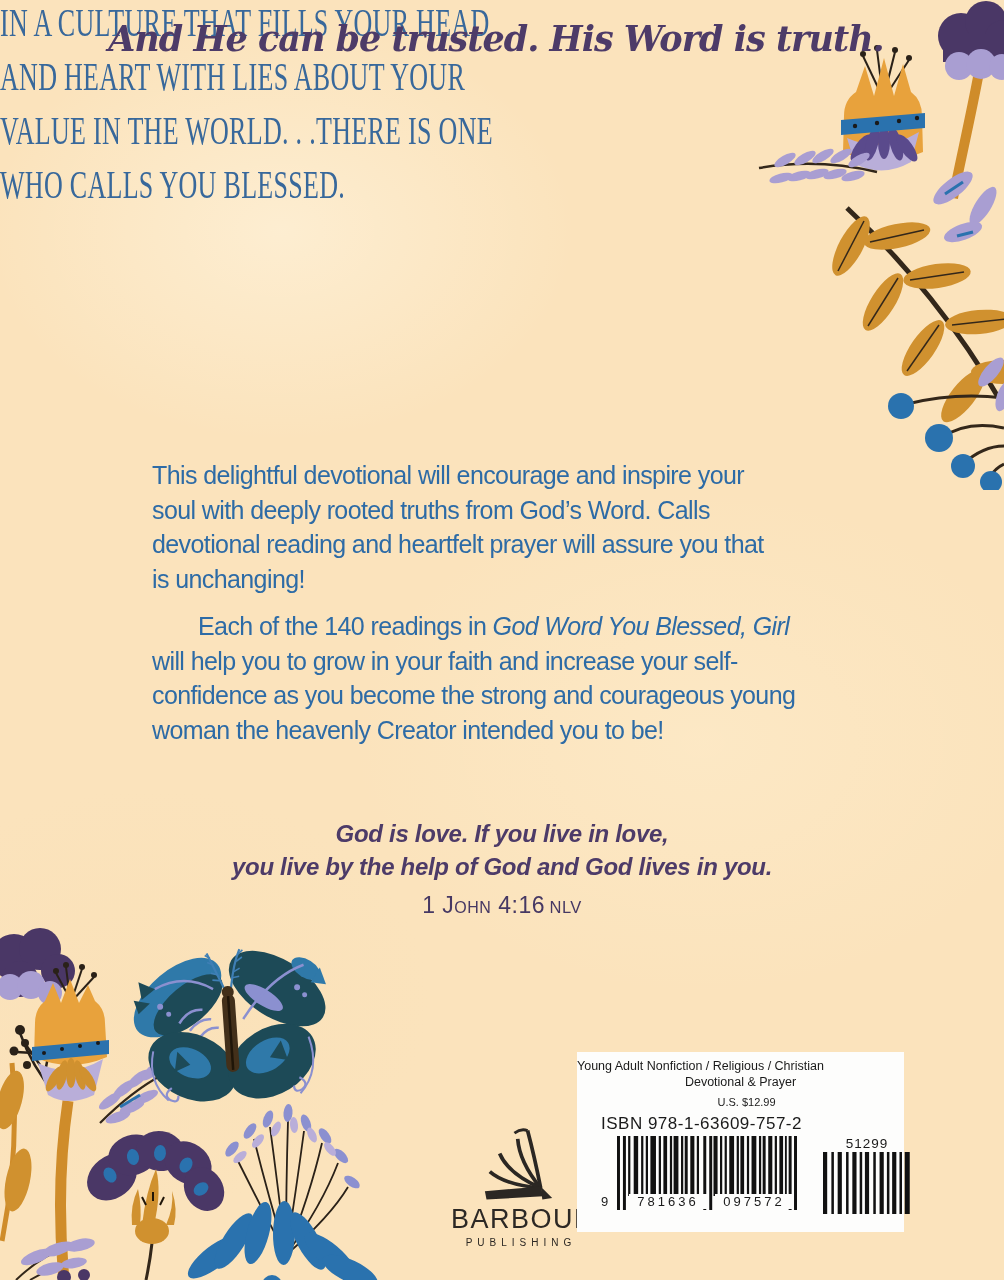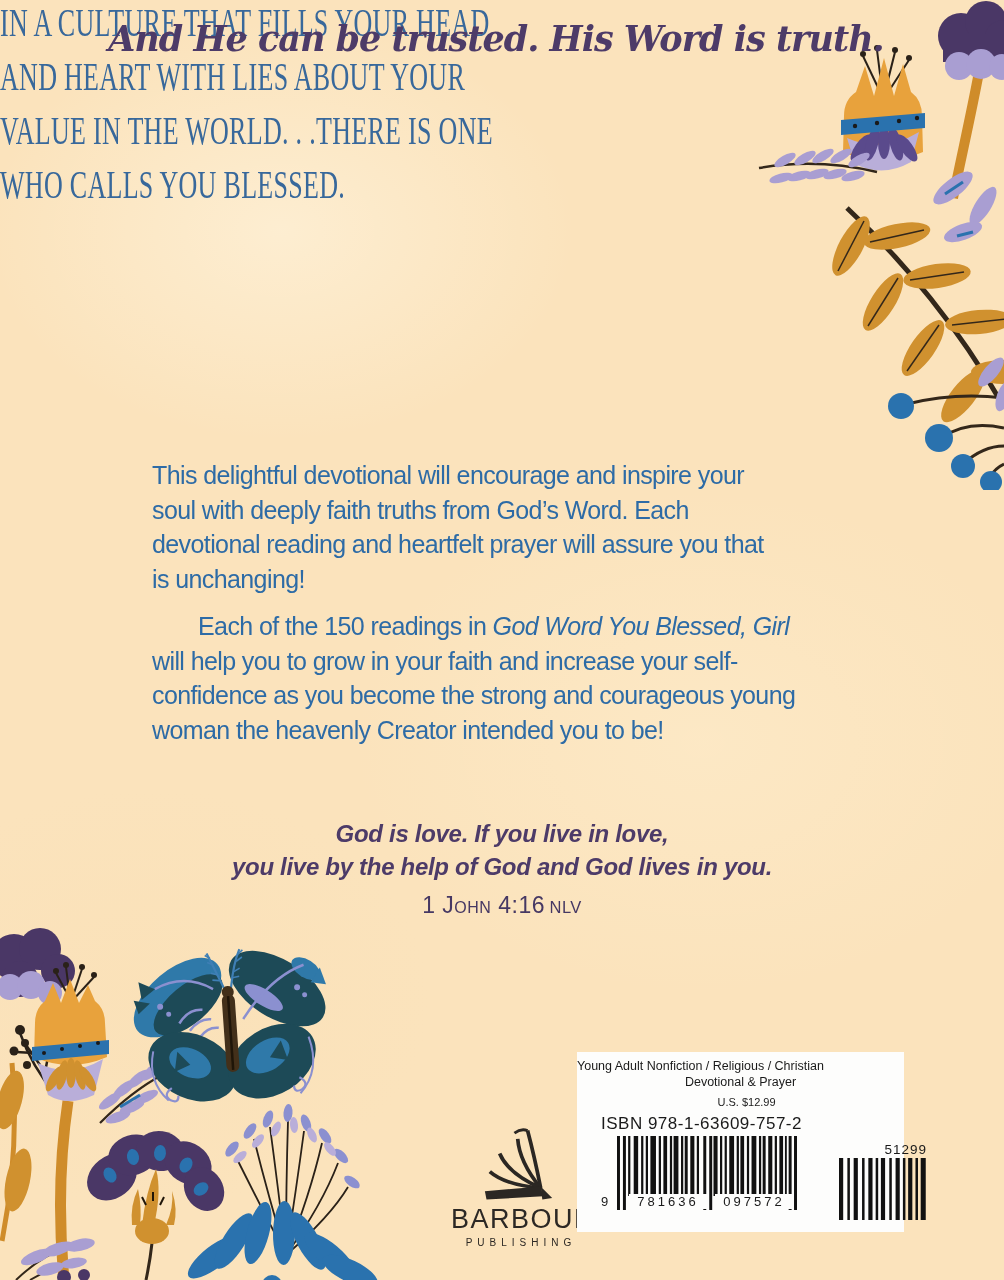--- a/index.html
+++ b/index.html
@@ -53,21 +53,21 @@
   .sales .cat1{left:0; right:0; top:7px;  text-align:left; font-size:12.5px;}
   .sales .cat2{left:0; right:0; top:23px; text-align:center; font-size:12.5px;}
   .sales .price{left:0; right:0; top:44px; text-align:center; font-size:11px;padding-left:12px;}
   .sales .isbn{left:24px; top:62px; font-size:17px; letter-spacing:.5px;}
   .ean{left:40px; top:84px; width:180px; height:74px;}
   .ean svg{position:absolute; left:0; top:0;}
   .ean .digit{position:absolute; top:58px; font-size:13px; background:#fdfdfc; line-height:15px;}
   .ean .d9{left:-16px;}
   .ean .g1{left:12px;  width:78px; text-align:center; letter-spacing:3px;}
   .ean .g2{left:98px;  width:78px; text-align:center; letter-spacing:3px;}
-  .supp{left:246px; top:90px; width:88px; text-align:right;margin-left:16px;}
+  .supp{left:246px; top:84px; width:88px; text-align:center;}
   .supp .code{font-size:13.5px; line-height:15px; letter-spacing:1px;}
   .supp svg{display:block; margin-top:1px;}
 
   .illus{pointer-events:none;}
 </style>
 </head>
 <body>
 
 <div class="cover">
 
@@ -407,27 +407,27 @@
     <div class="headline-line">AND HEART WITH LIES ABOUT YOUR</div>
     <div class="headline-line">VALUE IN THE WORLD. . .THERE IS ONE</div>
     <div class="headline-line">WHO CALLS YOU BLESSED.</div>
   </div>
 
   <div class="abs tagline">And He can be trusted. His Word is truth.</div>
 
   <div class="abs body-copy">
     <div>
       <div class="body-line">This delightful devotional will encourage and inspire your</div>
-      <div class="body-line">soul with deeply faith truths from God’s Word. Each</div>
+      <div class="body-line">soul with deeply rooted truths from God’s Word. Calls</div>
       <div class="body-line">devotional reading and heartfelt prayer will assure you that</div>
       <div class="body-line">is unchanging!</div>
     </div>
     <div class="p2">
       <div class="body-line p2-first">
-        <span>Each of the 150 readings in </span><span class="italic">God Word You Blessed, Girl</span>
+        <span>Each of the 140 readings in </span><span class="italic">God Word You Blessed, Girl</span>
       </div>
       <div class="body-line">will help you to grow in your faith and increase your self-</div>
       <div class="body-line">confidence as you become the strong and courageous young</div>
       <div class="body-line">woman the heavenly Creator intended you to be!</div>
     </div>
   </div>
 
   <div class="abs scripture">
     <div class="scripture-line">God is love. If you live in love,</div>
     <div class="scripture-line">you live by the help of God and God lives in you.</div>

